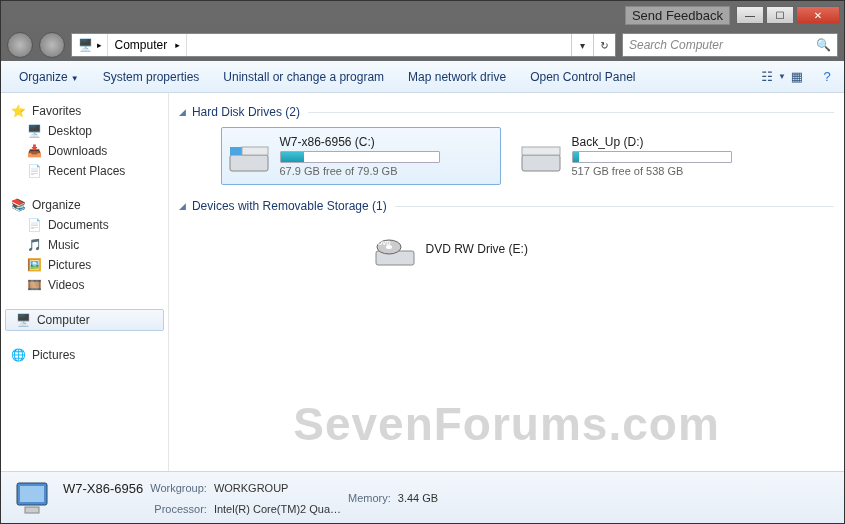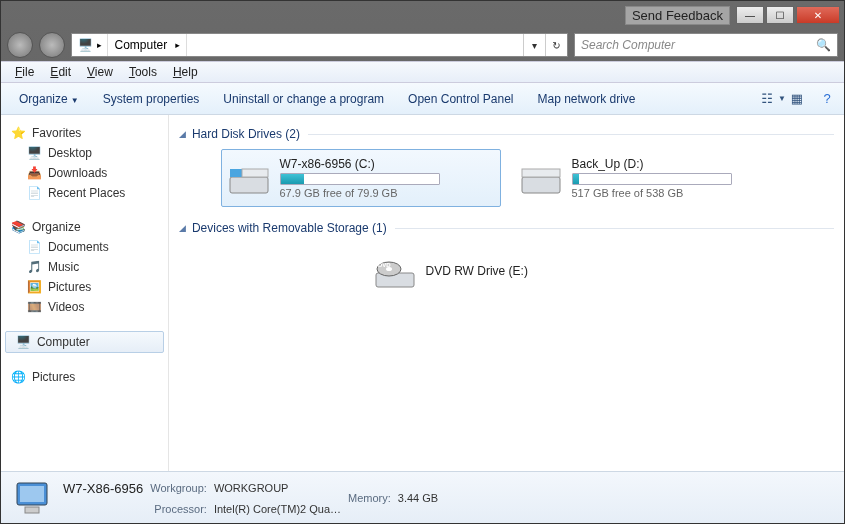--- a/index.html
+++ b/index.html
@@ -11,21 +11,21 @@
 .titlebar .feedback { font-size: 13px; color: #222; background: rgba(255,255,255,0.4); padding: 1px 6px; border: 1px solid #888; margin-right: 4px; }
 .wbtn { width: 28px; height: 18px; border: 1px solid #666; margin-left: 2px; display: flex; align-items: center; justify-content: center; font-size: 10px; color: #222; background: linear-gradient(#eee,#ccc); }
 .wbtn.close { background: linear-gradient(#e06a5a,#c93b28); color: #fff; width: 44px; }
 
 .navrow { height: 32px; display: flex; align-items: center; padding: 2px 6px; gap: 6px; }
 .navbtn { width: 26px; height: 26px; border-radius: 50%; background: radial-gradient(#bbb,#777); border: 1px solid #555; }
 .addr { flex: 1; height: 24px; background: #fff; border: 1px solid #888; display: flex; align-items: center; font-size: 12px; }
 .addr .seg { padding: 0 6px; display: flex; align-items: center; gap: 4px; height: 100%; border-right: 1px solid #ddd; }
 .addr .spacer { flex: 1; }
 .addr .btn { width: 22px; height: 22px; border-left: 1px solid #ccc; display: flex; align-items: center; justify-content: center; font-size: 10px; color: #333; }
-.search { width: 264px; height: 24px; background: #fff; border: 1px solid #888; display: flex; align-items: center; padding: 0 6px; color: #888; font-size: 12px; font-style: italic; }
+.search { width: 216px; height: 24px; background: #fff; border: 1px solid #888; display: flex; align-items: center; padding: 0 6px; color: #888; font-size: 12px; font-style: italic; }
 .search .sicn { margin-left: auto; color: #555; font-style: normal; }
 
 .menubar { height: 22px; background: linear-gradient(#f6f9fd,#e7eef8); border-top: 1px solid #ccd; border-bottom: 1px solid #ccd; display: flex; align-items: center; padding: 0 6px; font-size: 12px; color: #222; }
 .menubar .mitem { padding: 2px 8px; }
 .menubar .mitem:first-letter { text-decoration: underline; }
 
 .toolbar { height: 32px; background: linear-gradient(#f5fafe,#e4f0fb); border-bottom: 1px solid #cdd8e4; display: flex; align-items: center; padding: 0 8px; font-size: 12px; color: #1a3a6e; gap: 4px; }
 .toolbar .titem { padding: 4px 10px; }
 .toolbar .titem .drop { font-size: 8px; margin-left: 3px; }
 .toolbar .rt { margin-left: auto; display: flex; align-items: center; gap: 12px; }
@@ -89,34 +89,27 @@
       <div class="spacer"></div>
       <div class="btn">▾</div>
       <div class="btn">↻</div>
     </div>
     <div class="search">
       <span>Search Computer</span>
       <span class="sicn">🔍</span>
     </div>
   </div>
 
-  <div class="menubar">
-    <div class="mitem">File</div>
-    <div class="mitem">Edit</div>
-    <div class="mitem">View</div>
-    <div class="mitem">Tools</div>
-    <div class="mitem">Help</div>
-  </div>
 
   <div class="toolbar">
     <div class="titem"><span>Organize</span><span class="drop">▼</span></div>
     <div class="titem">System properties</div>
     <div class="titem">Uninstall or change a program</div>
+    <div class="titem">Map network drive</div>
     <div class="titem">Open Control Panel</div>
-    <div class="titem">Map network drive</div>
     <div class="rt">
       <div class="ricon">☷<span class="drop">▼</span></div>
       <div class="ricon">▦</div>
       <div class="ricon" style="color:#2a6fd6">?</div>
     </div>
   </div>
 
   <div class="body">
     <div class="sidebar">
       <div class="group">
@@ -221,20 +214,21 @@
               <ellipse cx="15" cy="18" rx="12" ry="7" fill="#ccc" stroke="#666"></ellipse>
               <ellipse cx="15" cy="18" rx="3" ry="2" fill="#fff"></ellipse>
               <text x="4" y="16" font-size="6" fill="#fff" font-weight="bold">DVD</text>
             </svg>
           <div class="drive-info">
             <div class="drive-name">DVD RW Drive (E:)</div>
           </div>
         </div>
       </div>
 
+      <div class="watermark">SevenForums.com</div>
     </div>
   </div>
 
   <div class="details">
     <svg class="dicon" viewBox="0 0 42 42">
         <rect x="6" y="6" width="30" height="22" rx="2" fill="#4a8fd6" stroke="#345"></rect>
         <rect x="9" y="9" width="24" height="16" fill="#9dc8ef"></rect>
         <rect x="14" y="30" width="14" height="6" fill="#ccc" stroke="#888"></rect>
       </svg>
     <div class="grid">

